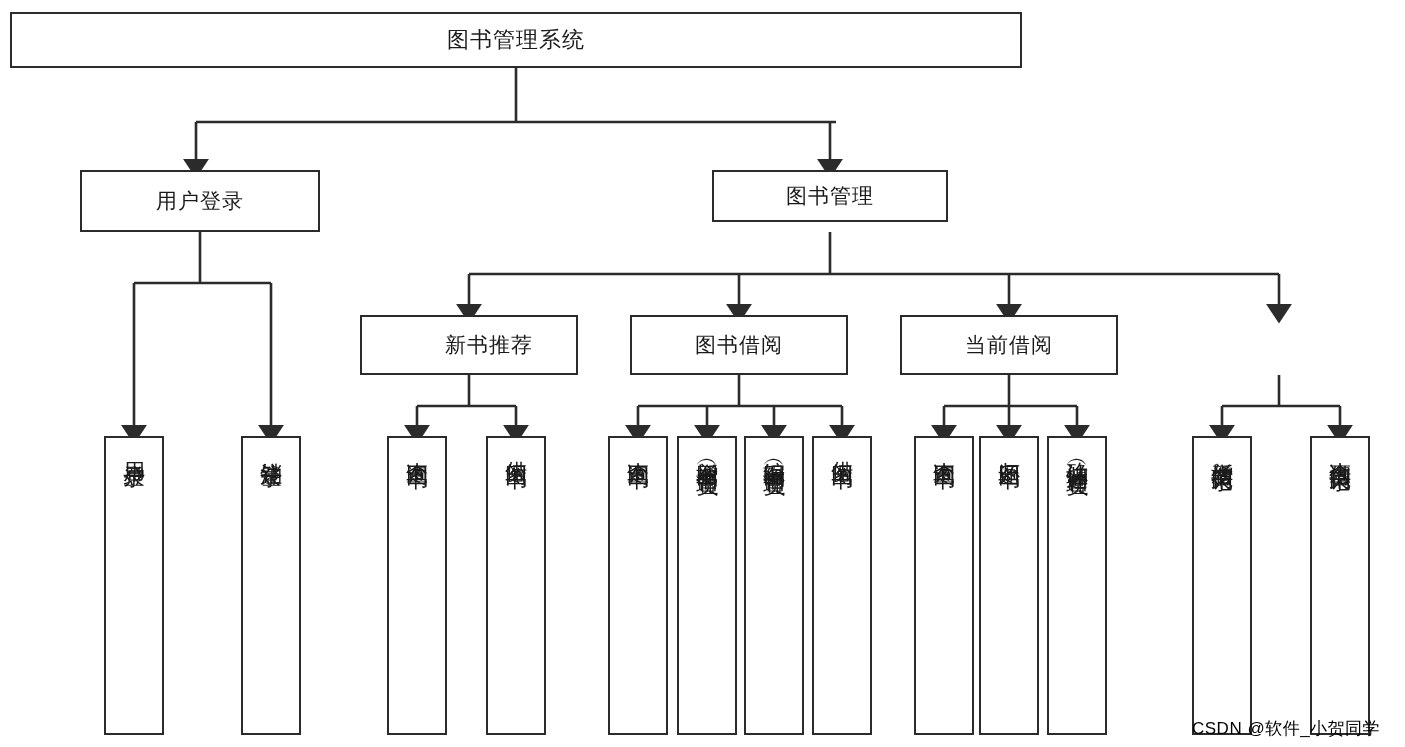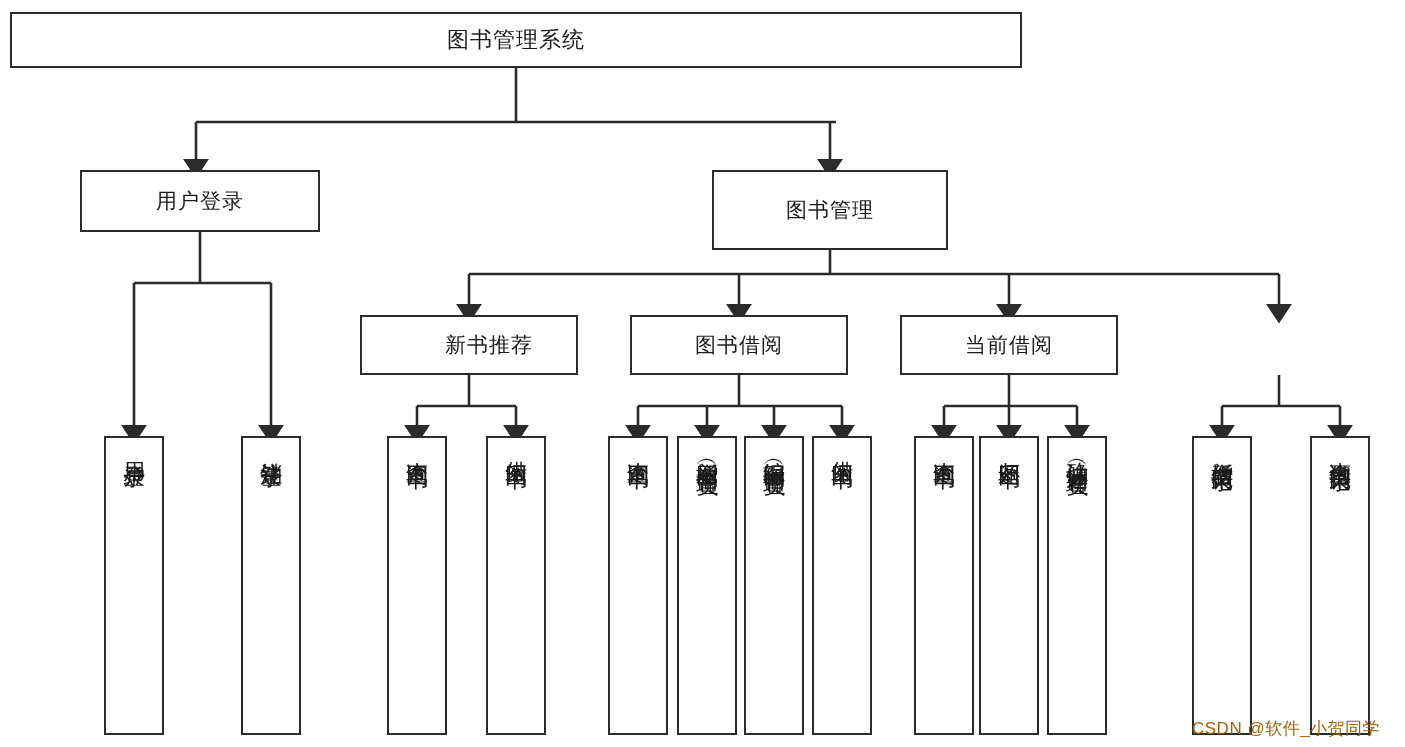--- a/index.html
+++ b/index.html
@@ -8,21 +8,21 @@
   #canvas{position:relative;width:1405px;height:747px;background:#fff;}
   svg.wires{position:absolute;left:0;top:0;width:1405px;height:747px;pointer-events:none;}
   .node{position:absolute;box-sizing:border-box;background:#fff;
         border:2px solid #2b2b2b;display:flex;align-items:center;justify-content:center;}
   .node .lbl{color:#1a1a1a;white-space:nowrap;}
   .node.h .lbl{font-size:21px;letter-spacing:1px;}
   .node.root .lbl{font-size:22px;letter-spacing:1px;}
   .node.v{padding:6px 0;align-items:flex-start;justify-content:center;}
   .node.v .lbl{writing-mode:vertical-rl;text-orientation:upright;
                font-size:22px;line-height:1.12;letter-spacing:2px;}
-  .watermark{position:absolute;color:#a16207;font-size:17px;white-space:nowrap;
+  .watermark{position:absolute;color:#000000;font-size:17px;white-space:nowrap;
              letter-spacing:.5px;}
 </style>
 </head>
 <body>
 
 <div id="canvas">
 
   <svg class="wires" viewBox="0 0 1405 747" xmlns="http://www.w3.org/2000/svg">
     <defs>
       <marker id="arw" markerWidth="10" markerHeight="12" refX="1.2" refY="5" orient="auto" markerUnits="strokeWidth">
@@ -73,21 +73,21 @@
     </g>
   </svg>
 
   <div class="node root" style="left:10px;top:12px;width:1012px;height:56px;">
     <span class="lbl">图书管理系统</span>
   </div>
 
   <div class="node h" style="left:80px;top:170px;width:240px;height:62px;">
     <span class="lbl">用户登录</span>
   </div>
-  <div class="node h" style="left:712px;top:170px;width:236px;height:80px;">
+  <div class="node h" style="left:712px;top:170px;width:236px;height:52px;">
     <span class="lbl">图书管理</span>
   </div>
 
   <div class="node h" style="left:360px;top:315px;width:218px;height:60px;padding-left:40px;">
     <span class="lbl">新书推荐</span>
   </div>
   <div class="node h" style="left:900px;top:315px;width:218px;height:60px;">
     <span class="lbl">当前借阅</span>
   </div>
   <div class="node h" style="left:630px;top:315px;width:218px;height:60px;">

